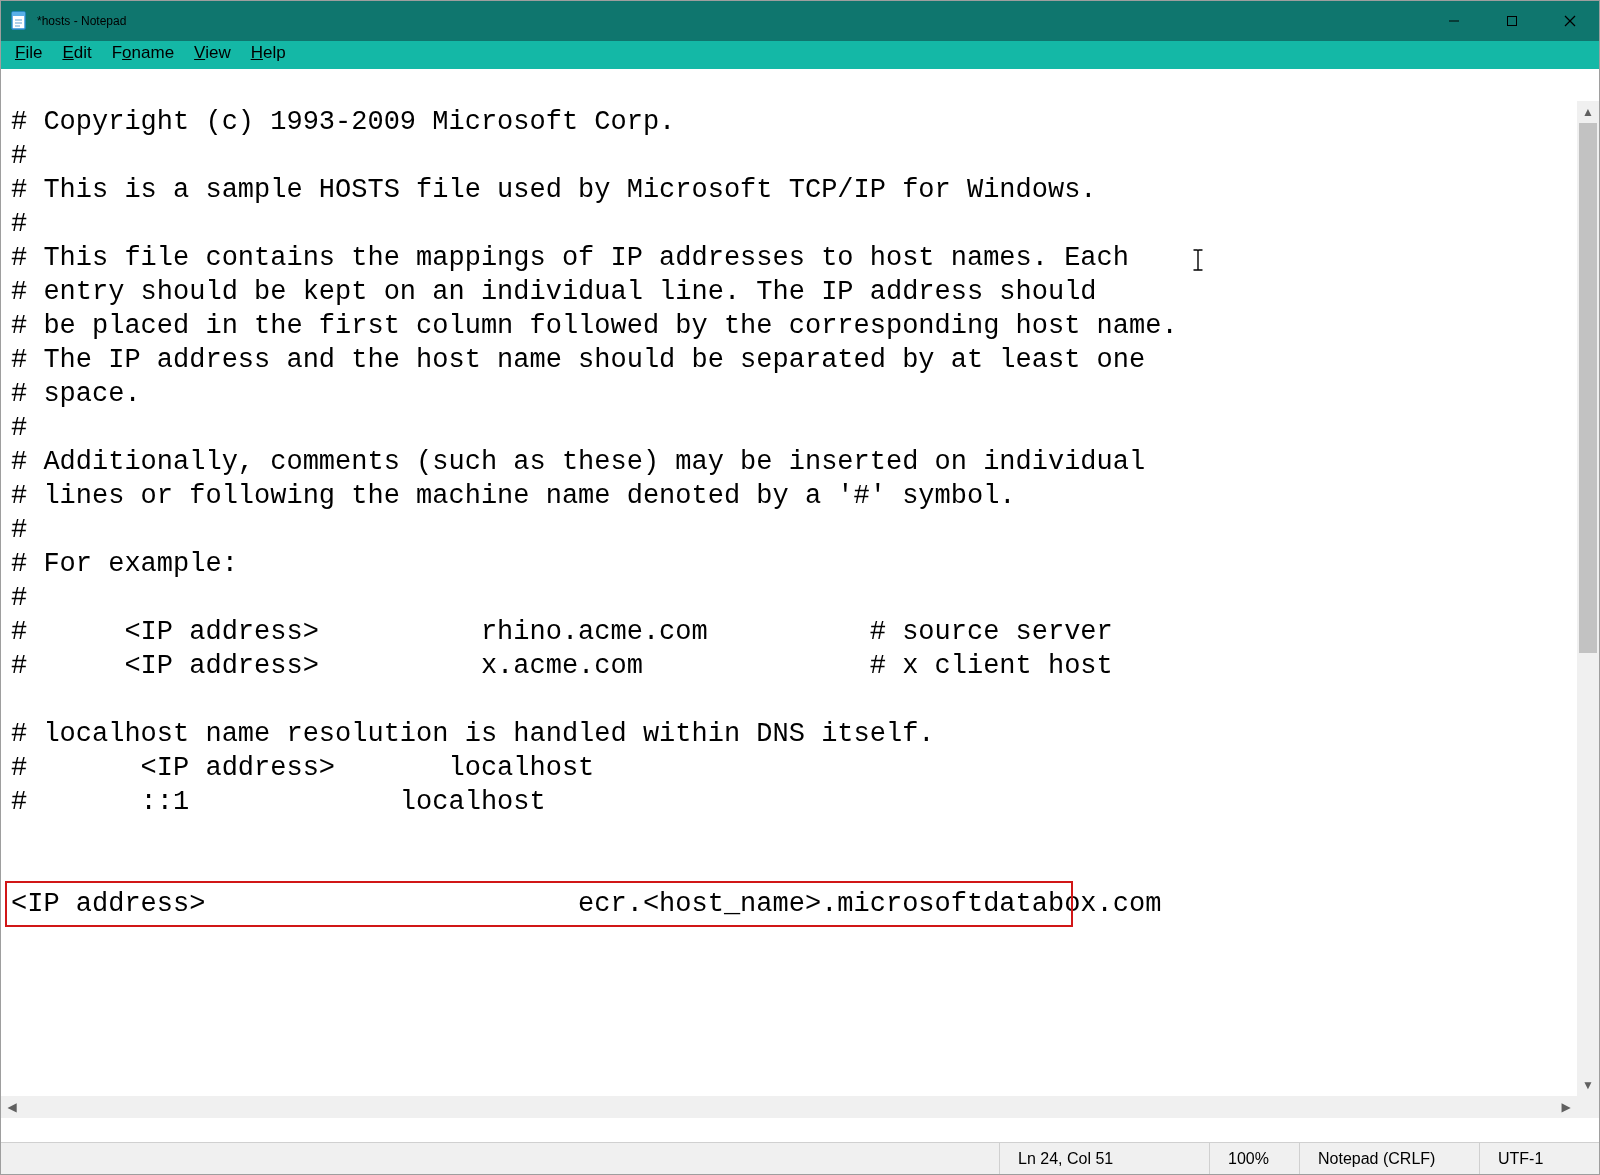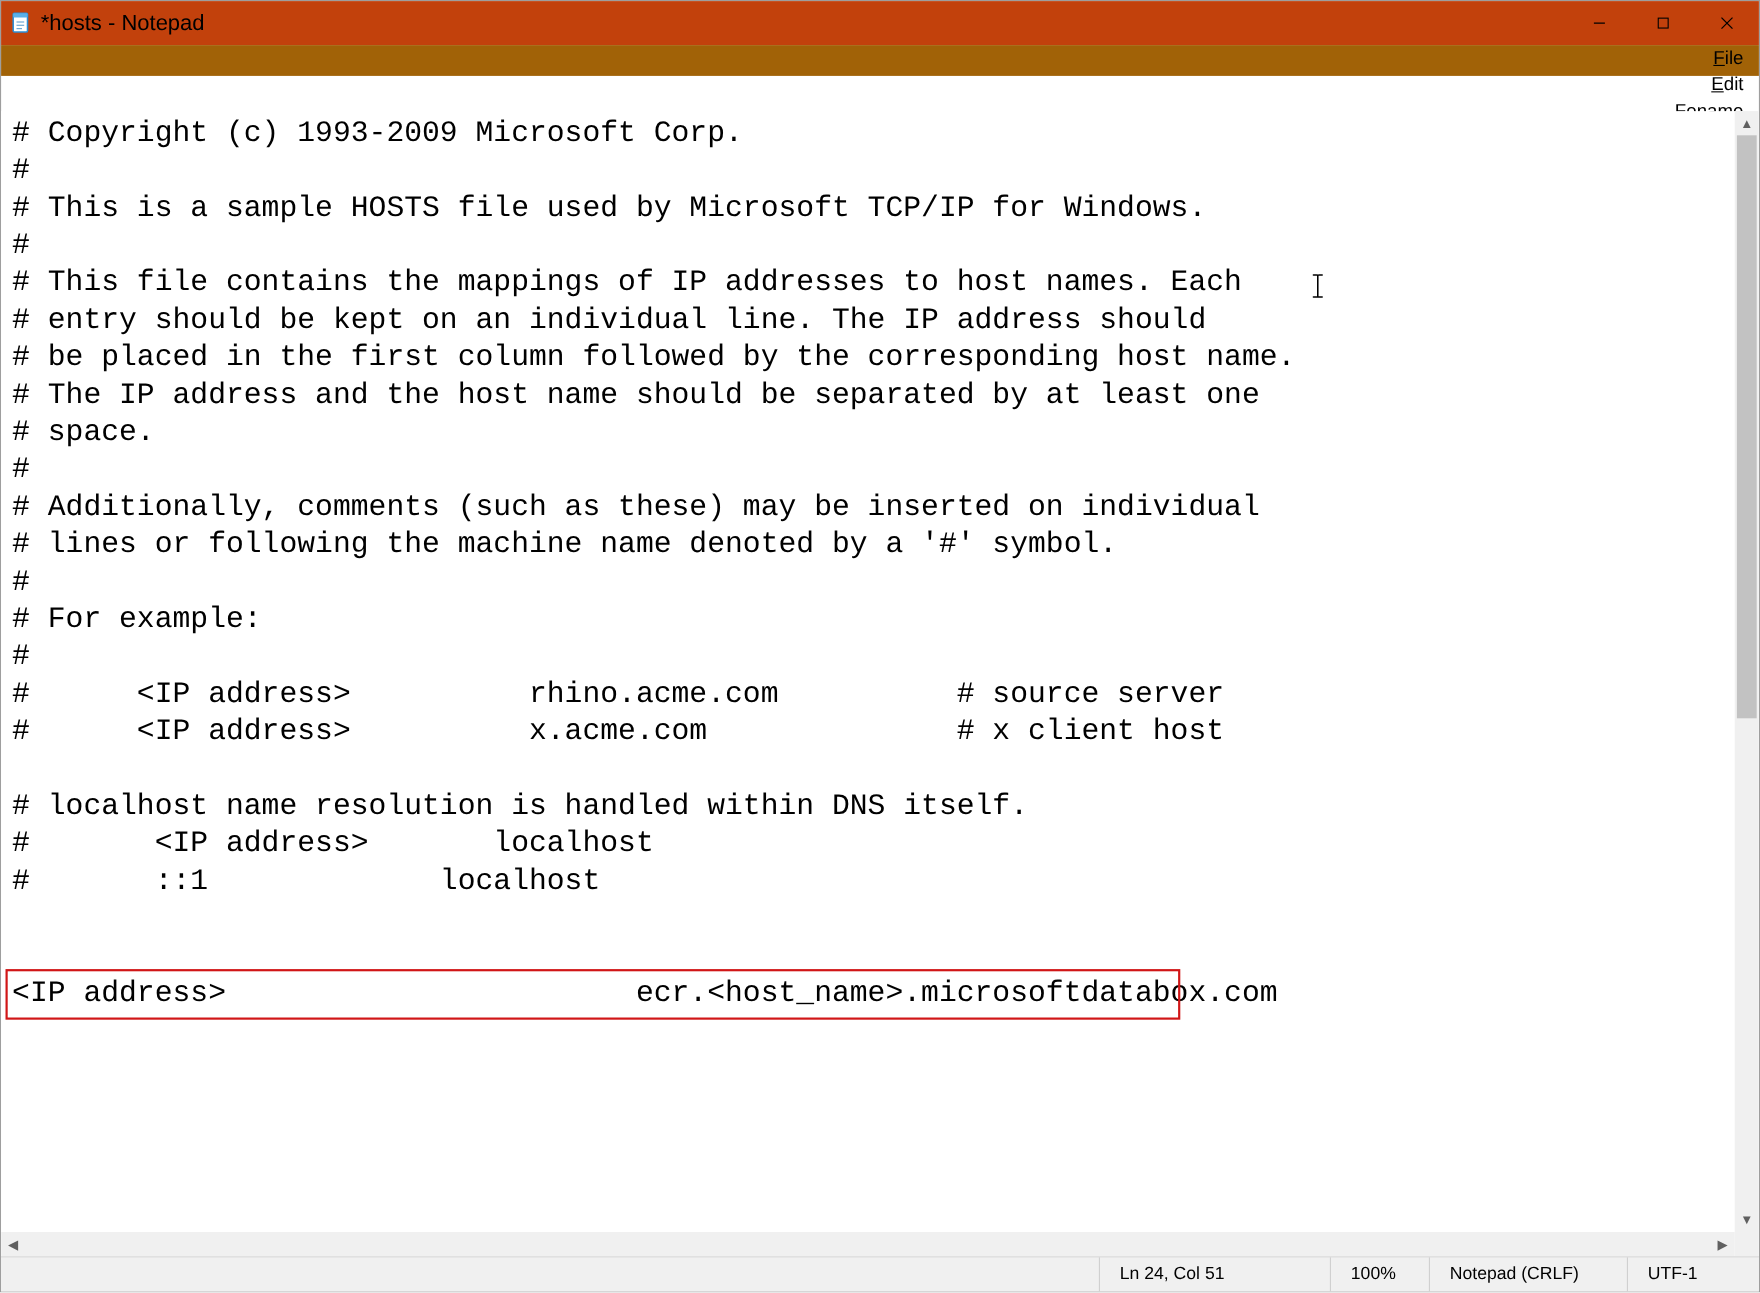--- a/index.html
+++ b/index.html
@@ -10,46 +10,45 @@
       border: 1px solid #9e9e9e;
       display: flex; flex-direction: column;
       background:#fff;
     }
 
     
     .title-bar {
       height: 40px;
       display: flex; align-items: center;
       padding-left: 8px;
-      background: #c2410c;
+      background: #0f766e;
       color: #000;
-      font-size: 20px;
+      font-size: 12px;
     }
     .title-bar .app-icon {
       width: 20px; height: 20px; margin-right: 8px;
       display:inline-flex; align-items:center; justify-content:center;
     }
     .title-bar .title-text { flex: 0 0 auto; }
     .title-bar .spacer { flex: 1; }
     .win-buttons { display:flex; height:100%; }
     .win-btn {
       width: 58px; height: 100%;
       display:flex; align-items:center; justify-content:center;
       color:#000;
     }
 
     
     .menu-bar {
       height: 28px;
-      display:flex; align-items:flex-end;
+      display:flex; align-items:flex-start;
       padding: 0 4px;
-      background:#a16207;
+      background:#14b8a6;
       border-bottom: 0px solid #e5e5e5;
       font-size: 17px;
-      flex-direction: column;
     }
     .menu-item { padding: 2px 10px; cursor:default; }
     .menu-item .ul { text-decoration: underline; }
 
     
     .editor-wrap {
       position: relative;
       flex: 1;
       background:#ffffff;
       overflow: hidden;
@@ -109,21 +108,21 @@
       position:absolute; right:0; bottom:0; width:22px; height:22px;
       background:#f0f0f0;
     }
 
     
     .status-bar {
       height: 32px;
       background:#f0f0f0;
       border-top:1px solid #d0d0d0;
       display:flex; align-items:stretch;
-      font-size:16px; color:#000;
+      font-size:16px; color:#000;margin-top:24px;
     }
     .status-cell {
       border-left:1px solid #d0d0d0;
       padding: 0 18px;
       display:flex; align-items:center;
       white-space:nowrap;
     }
     .status-spacer { flex:1; }
 
     svg { display:block; }

